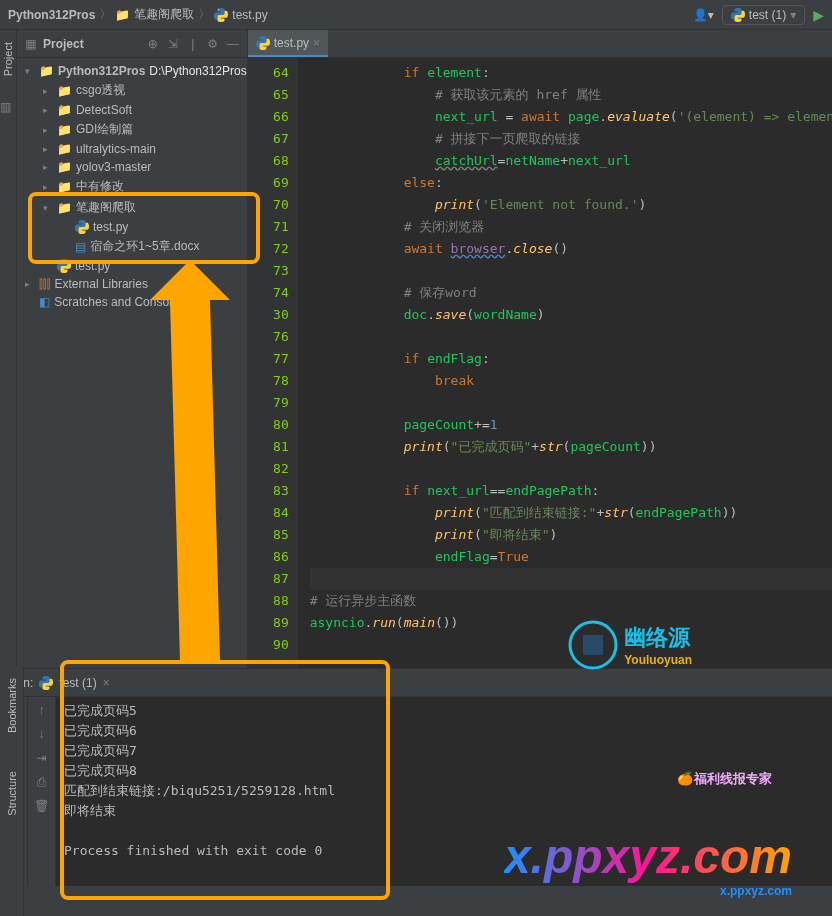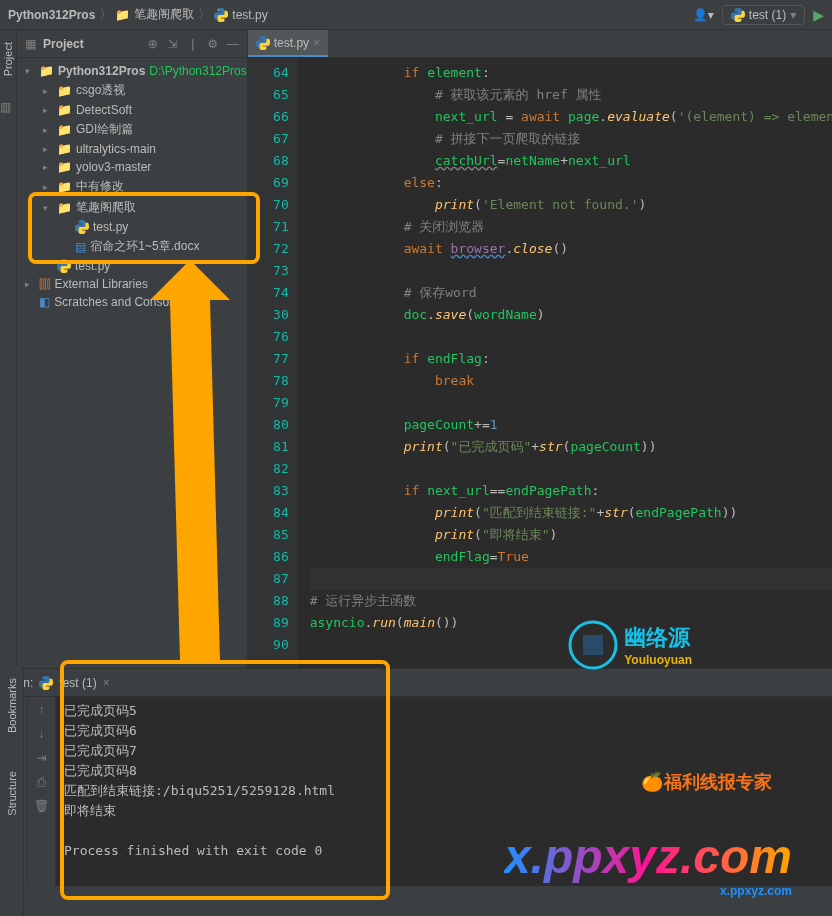--- a/index.html
+++ b/index.html
@@ -20,28 +20,28 @@
 .project-header { height:28px; display:flex; align-items:center; padding:0 6px; border-bottom:1px solid #323232; gap:4px; }
 .project-header .title { font-weight:bold; color:#bbbbbb; flex:1; }
 .tool-icon { width:16px; height:16px; color:#808080; cursor:pointer; display:inline-flex; align-items:center; justify-content:center; }
 .tree { flex:1; overflow:auto; padding:4px 0; position:relative; }
 .tree-item { display:flex; align-items:center; padding:2px 0 2px 8px; gap:4px; cursor:pointer; white-space:nowrap; }
 .indent-1 { padding-left:26px; }
 .indent-2 { padding-left:44px; }
 .arrow { width:10px; color:#808080; font-size:9px; }
 .folder-icon { color:#808080; }
 .tree-label { color:#bbbbbb; }
-.tree-path { color:#22c55e; }
+.tree-path { color:#e5e5e5; }
 .highlight-box { position:absolute; border:4px solid #ffa500; border-radius:8px; pointer-events:none; z-index:10; }
 .editor { flex:1; background:#2b2b2b; display:flex; flex-direction:column; }
 .tabs { height:28px; background:#3c3f41; display:flex; align-items:center; border-bottom:1px solid #323232; }
 .tab { display:flex; align-items:center; gap:4px; padding:0 8px; height:100%; background:#515658; color:#bbbbbb; border-bottom:2px solid #4a88c7; }
 .tab .close { color:#808080; cursor:pointer; }
 .code-area { flex:1; display:flex; overflow:hidden; font-family:"Consolas","Monaco",monospace; font-size:13px; line-height:22px; }
-.gutter { width:50px; background:#313335; color:#14b8a6; text-align:right; padding:4px 8px 4px 0; border-right:1px solid #323232; }
+.gutter { width:50px; background:#313335; color:#84cc16; text-align:right; padding:4px 8px 4px 0; border-right:1px solid #323232; }
 .gutter div { height:22px; }
 .code { flex:1; padding:4px 0 4px 12px; background:#2b2b2b; white-space:pre; overflow:hidden; }
 .code div { height:22px; }
 .kw { color:#cc7832; }
 .str { color:#6a8759; }
 .cmt { color:#808080; }
 .fn { color:#ffc66d;font-style:italic; }
 .num { color:#6897bb; }
 .var { color:#22c55e; }
 .underline { text-decoration:underline; text-decoration-style:wavy; text-decoration-color:#808080; }
@@ -290,17 +290,17 @@
     <svg width="50" height="50" viewBox="0 0 50 50">
         <circle cx="25" cy="25" r="23" fill="none" stroke="#18c0e6" stroke-width="3"></circle>
         <path d="M15 15 L35 15 L35 35 L15 35 Z" fill="#2a4a6a"></path>
       </svg>
     <div>
       <div style="color:#18c0e6;font-size:22px;font-weight:bold">幽络源</div>
       <div style="color:#eab308;font-size:12px;font-weight:bold">Youluoyuan</div>
     </div>
   </div>
 </div>
-<div style="position:absolute;right:60px;top:770px;color:#f97316;font-size:18px;font-weight:bold">🍊<span>福利线报专家</span></div>
+<div style="position:absolute;right:60px;top:770px;color:#f0abfc;font-size:13px;font-weight:bold">🍊<span>福利线报专家</span></div>
 <div class="watermark2">
   <span style="background:linear-gradient(90deg,#1e90ff,#ff1493,#ffa500);-webkit-background-clip:text;color:transparent;font-style:italic">x.ppxyz.com</span>
   <div style="font-size:12px;color:#1e90ff;text-align:right">x.ppxyz.com</div>
 </div>
 
 </body></html>

